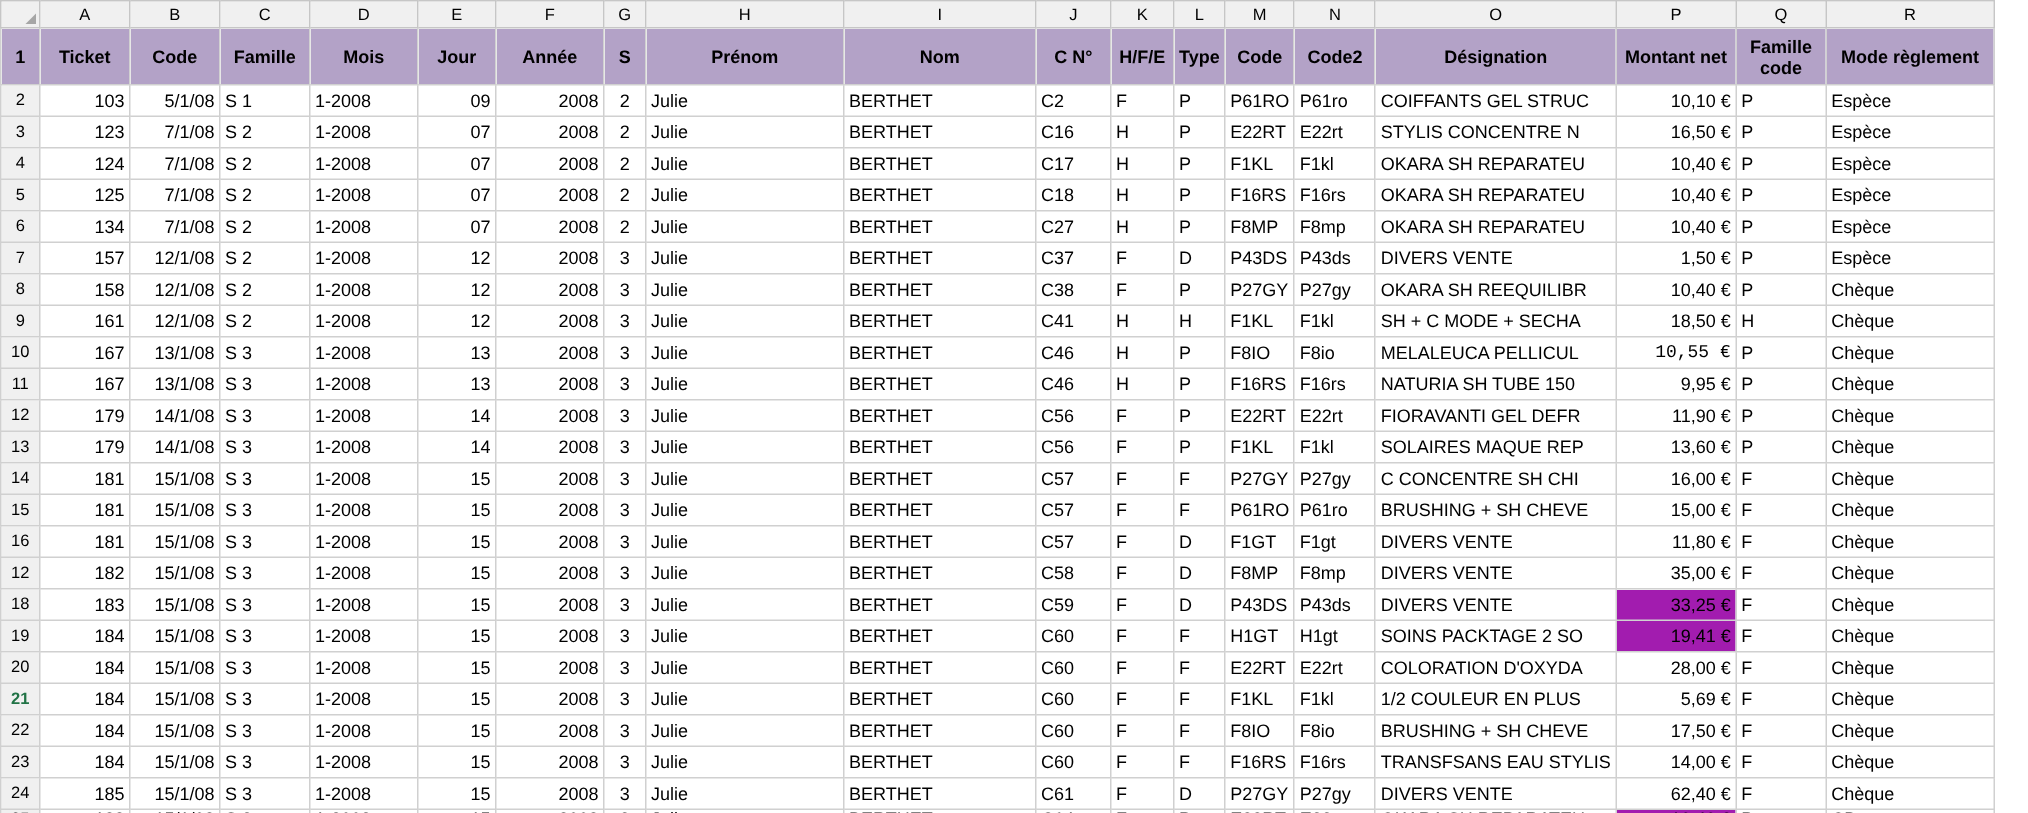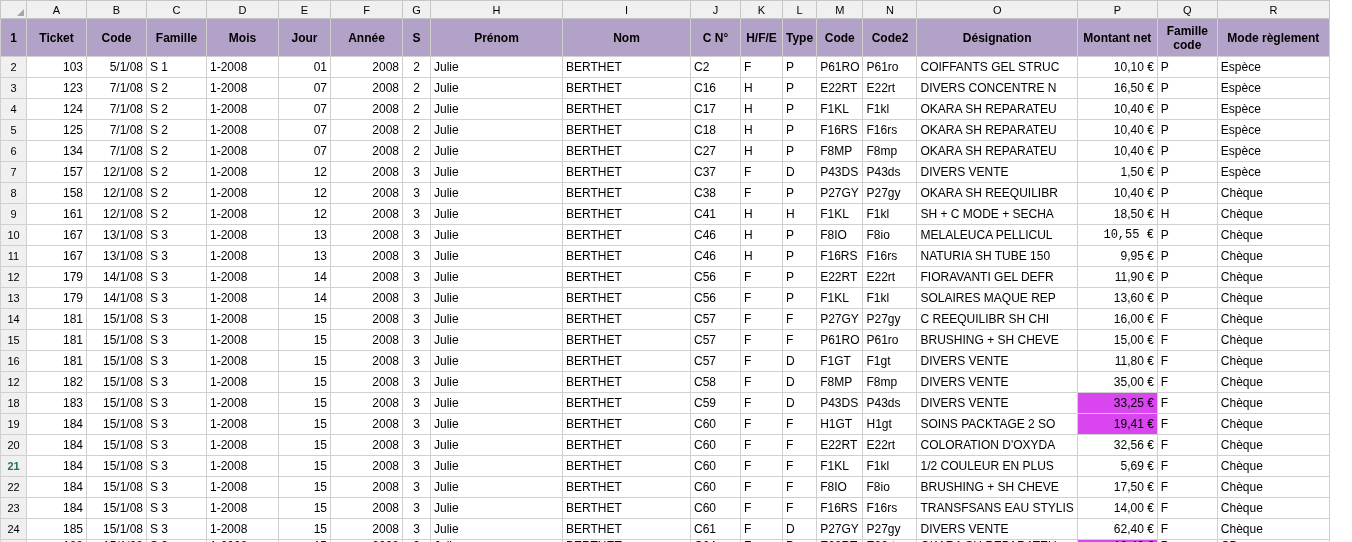--- a/index.html
+++ b/index.html
@@ -66,21 +66,21 @@
     line-height: 14px;
     white-space: normal;
     font-size: 12px;
   }
   tr.header-row {
     height: 38px;
   }
   .num { text-align: right; }
   .ctr { text-align: center; }
   .left { text-align: left; }
-  .hl { background: #d946ef; font-weight: normal; }
+  .hl { background: #a21caf; font-weight: normal; }
   .corner-tri {
     position: relative;
   }
   .corner-tri::after {
     content: "";
     position: absolute;
     right: 2px;
     bottom: 2px;
     width: 0; height: 0;
     border-left: 7px solid transparent;
@@ -135,21 +135,21 @@
           <td style="width: 80px;">Montant net</td>
           <td style="width: 60px;">Famille code</td>
           <td style="width: 112px;">Mode règlement</td>
         </tr>
         <tr class="data">
           <td class="rowhead">2</td>
           <td class="num" style="width: 60px;">103</td>
           <td class="num" style="width: 60px;">5/1/08</td>
           <td class="left" style="width: 60px;">S 1</td>
           <td class="left" style="width: 72px;">1-2008</td>
-          <td class="num" style="width: 52px;">01</td>
+          <td class="num" style="width: 52px;">09</td>
           <td class="num" style="width: 72px;">2008</td>
           <td class="ctr" style="width: 28px;">2</td>
           <td class="left" style="width: 132px;">Julie</td>
           <td class="left" style="width: 128px;">BERTHET</td>
           <td class="left" style="width: 50px;">C2</td>
           <td class="left" style="width: 42px;">F</td>
           <td class="left" style="width: 28px;">P</td>
           <td class="left" style="width: 46px;">P61RO</td>
           <td class="left" style="width: 54px;">P61ro</td>
           <td class="left" style="width: 134px;">COIFFANTS GEL  STRUC</td>
@@ -166,21 +166,21 @@
           <td class="num" style="width: 52px;">07</td>
           <td class="num" style="width: 72px;">2008</td>
           <td class="ctr" style="width: 28px;">2</td>
           <td class="left" style="width: 132px;">Julie</td>
           <td class="left" style="width: 128px;">BERTHET</td>
           <td class="left" style="width: 50px;">C16</td>
           <td class="left" style="width: 42px;">H</td>
           <td class="left" style="width: 28px;">P</td>
           <td class="left" style="width: 46px;">E22RT</td>
           <td class="left" style="width: 54px;">E22rt</td>
-          <td class="left" style="width: 134px;">DIVERS CONCENTRE N</td>
+          <td class="left" style="width: 134px;">STYLIS CONCENTRE N</td>
           <td class="num" style="width: 80px;">16,50 €</td>
           <td class="left" style="width: 60px;">P</td>
           <td class="left" style="width: 112px;">Espèce</td>
         </tr>
         <tr class="data">
           <td class="rowhead">4</td>
           <td class="num" style="width: 60px;">124</td>
           <td class="num" style="width: 60px;">7/1/08</td>
           <td class="left" style="width: 60px;">S 2</td>
           <td class="left" style="width: 72px;">1-2008</td>
@@ -397,21 +397,21 @@
           <td class="num" style="width: 52px;">15</td>
           <td class="num" style="width: 72px;">2008</td>
           <td class="ctr" style="width: 28px;">3</td>
           <td class="left" style="width: 132px;">Julie</td>
           <td class="left" style="width: 128px;">BERTHET</td>
           <td class="left" style="width: 50px;">C57</td>
           <td class="left" style="width: 42px;">F</td>
           <td class="left" style="width: 28px;">F</td>
           <td class="left" style="width: 46px;">P27GY</td>
           <td class="left" style="width: 54px;">P27gy</td>
-          <td class="left" style="width: 134px;">C REEQUILIBR SH CHI</td>
+          <td class="left" style="width: 134px;">C CONCENTRE SH CHI</td>
           <td class="num" style="width: 80px;">16,00 €</td>
           <td class="left" style="width: 60px;">F</td>
           <td class="left" style="width: 112px;">Chèque</td>
         </tr>
         <tr class="data">
           <td class="rowhead">15</td>
           <td class="num" style="width: 60px;">181</td>
           <td class="num" style="width: 60px;">15/1/08</td>
           <td class="left" style="width: 60px;">S 3</td>
           <td class="left" style="width: 72px;">1-2008</td>
@@ -524,21 +524,21 @@
           <td class="num" style="width: 72px;">2008</td>
           <td class="ctr" style="width: 28px;">3</td>
           <td class="left" style="width: 132px;">Julie</td>
           <td class="left" style="width: 128px;">BERTHET</td>
           <td class="left" style="width: 50px;">C60</td>
           <td class="left" style="width: 42px;">F</td>
           <td class="left" style="width: 28px;">F</td>
           <td class="left" style="width: 46px;">E22RT</td>
           <td class="left" style="width: 54px;">E22rt</td>
           <td class="left" style="width: 134px;">COLORATION D'OXYDA</td>
-          <td class="num" style="width: 80px;">32,56 €</td>
+          <td class="num" style="width: 80px;">28,00 €</td>
           <td class="left" style="width: 60px;">F</td>
           <td class="left" style="width: 112px;">Chèque</td>
         </tr>
         <tr class="data">
           <td class="rowhead sel">21</td>
           <td class="num" style="width: 60px;">184</td>
           <td class="num" style="width: 60px;">15/1/08</td>
           <td class="left" style="width: 60px;">S 3</td>
           <td class="left" style="width: 72px;">1-2008</td>
           <td class="num" style="width: 52px;">15</td>

